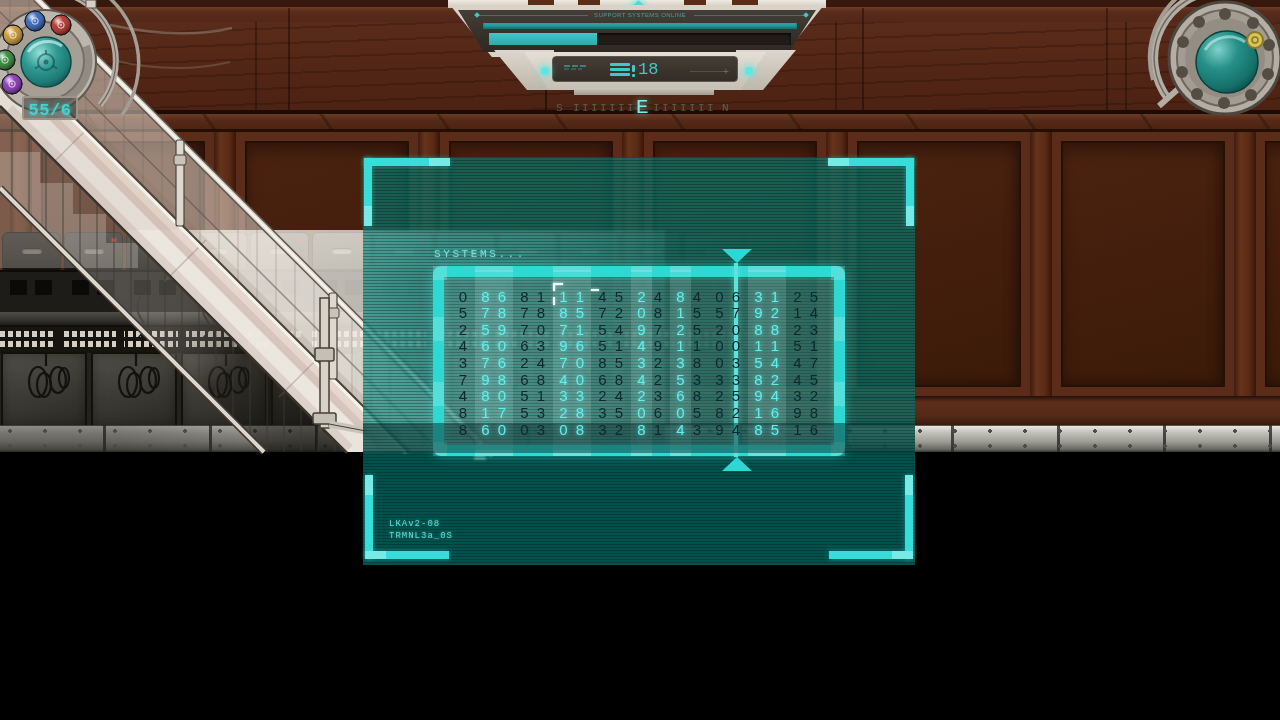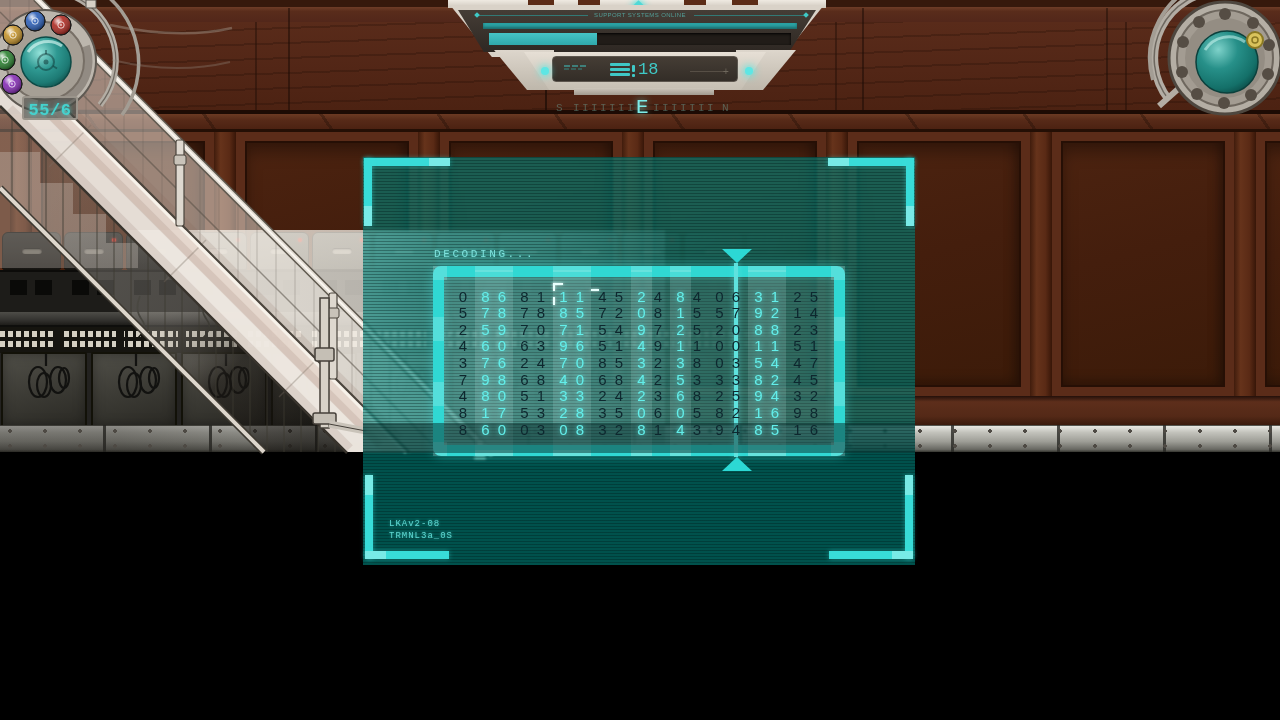--- a/index.html
+++ b/index.html
@@ -549,21 +549,21 @@
 <div class="bk" style="left:542px;top:318px;width:8px;height:84px"></div>
 <div class="bk" style="left:466px;top:394px;width:84px;height:8px"></div>
 <div class="bt" style="left:66px;top:1px;width:21px;height:8px"></div>
 <div class="bt" style="left:1px;top:49px;width:8px;height:20px"></div>
 <div class="bt" style="left:465px;top:1px;width:21px;height:8px"></div>
 <div class="bt" style="left:543px;top:49px;width:8px;height:20px"></div>
 <div class="bt" style="left:2px;top:318px;width:8px;height:20px"></div>
 <div class="bt" style="left:2px;top:394px;width:21px;height:8px"></div>
 <div class="bt" style="left:542px;top:318px;width:8px;height:20px"></div>
 <div class="bt" style="left:529px;top:394px;width:21px;height:8px"></div>
-<div class="dec">DECODING...</div>
+<div class="dec">SYSTEMS...</div>
 <div class="gframe"></div>
 <div class="fn" style="left:112px;top:109px;width:38px;height:6px"></div>
 <div class="fn" style="left:190px;top:109px;width:38px;height:6px"></div>
 <div class="fn" style="left:268px;top:109px;width:21px;height:6px"></div>
 <div class="fn" style="left:307px;top:109px;width:21px;height:6px"></div>
 <div class="fn" style="left:385px;top:109px;width:38px;height:6px"></div>
 <div class="fn" style="left:112px;top:293px;width:38px;height:6px"></div>
 <div class="fn" style="left:190px;top:293px;width:38px;height:6px"></div>
 <div class="fn" style="left:268px;top:293px;width:21px;height:6px"></div>
 <div class="fn" style="left:307px;top:293px;width:21px;height:6px"></div>

